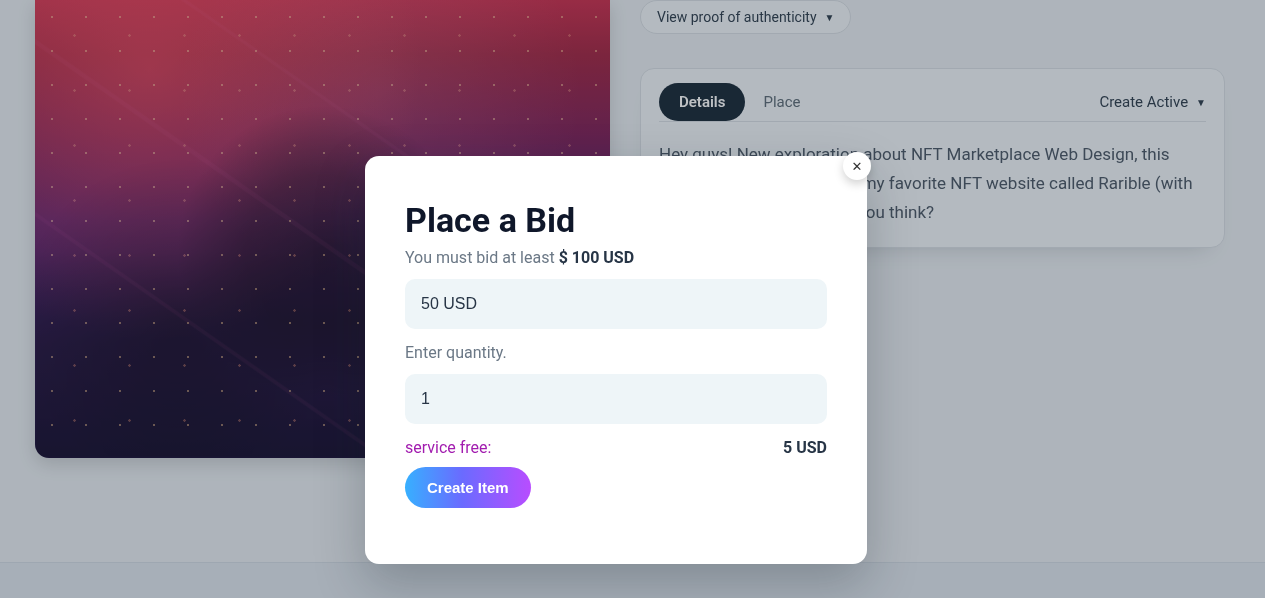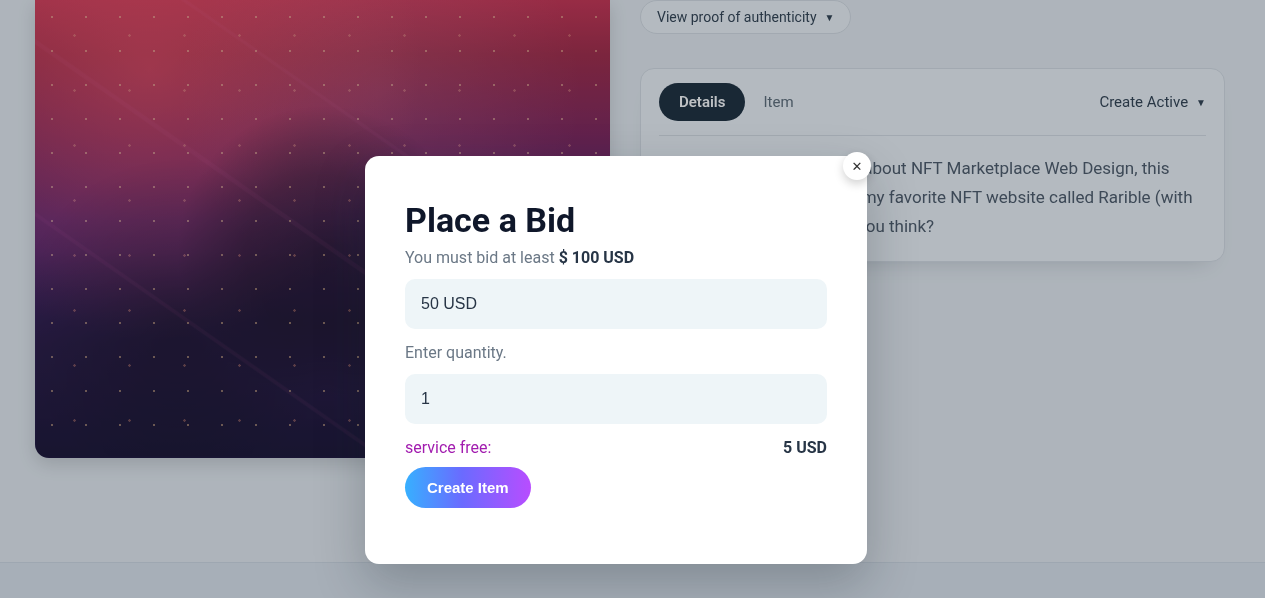--- a/index.html
+++ b/index.html
@@ -82,21 +82,20 @@
     border: 1px solid #d7dde4;
     border-radius: 14px;
     background: #f1f5f9;
     box-shadow: 0 14px 22px -18px rgba(20,30,40,0.25);
     padding: 14px 18px 20px;
   }
   .card-top {
     display:flex;
     align-items:center;
     justify-content:space-between;
-    padding-bottom: 14px;
     border-bottom: 1px solid #d7dde4;
   }
   .tabs { display:flex; align-items:center; gap:18px;}
   .tab {
     font-size: 15px;
     color:#596874;
     padding: 10px 0;
   }
   .tab.active{
     background:#132433;
@@ -234,21 +233,21 @@
   <div class="right-col">
     <div class="auth-pill">
       <span>View proof of authenticity</span>
       <span class="chev">▼</span>
     </div>
 
     <div class="details-card">
       <div class="card-top">
         <div class="tabs">
           <div class="tab active">Details</div>
-          <div class="tab">Item</div>
+          <div class="tab">Place</div>
         </div>
         <div class="sort">
           <span>Create Active</span>
           <span class="tri">▼</span>
         </div>
       </div>
       <div class="desc">Hey guys! New exploration about NFT Marketplace Web Design, this time I'm inspired by one of my favorite NFT website called Rarible (with crypto payment)! What do you think?</div>
     </div>
 
   </div>

